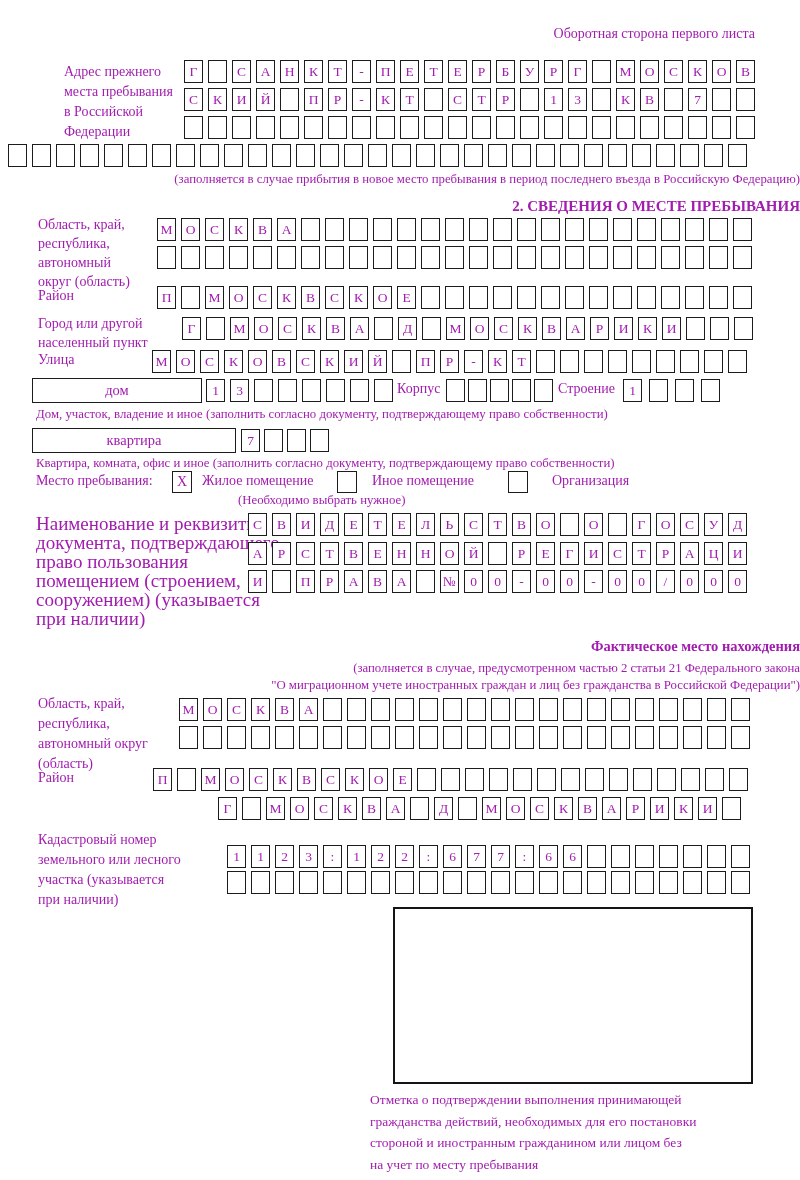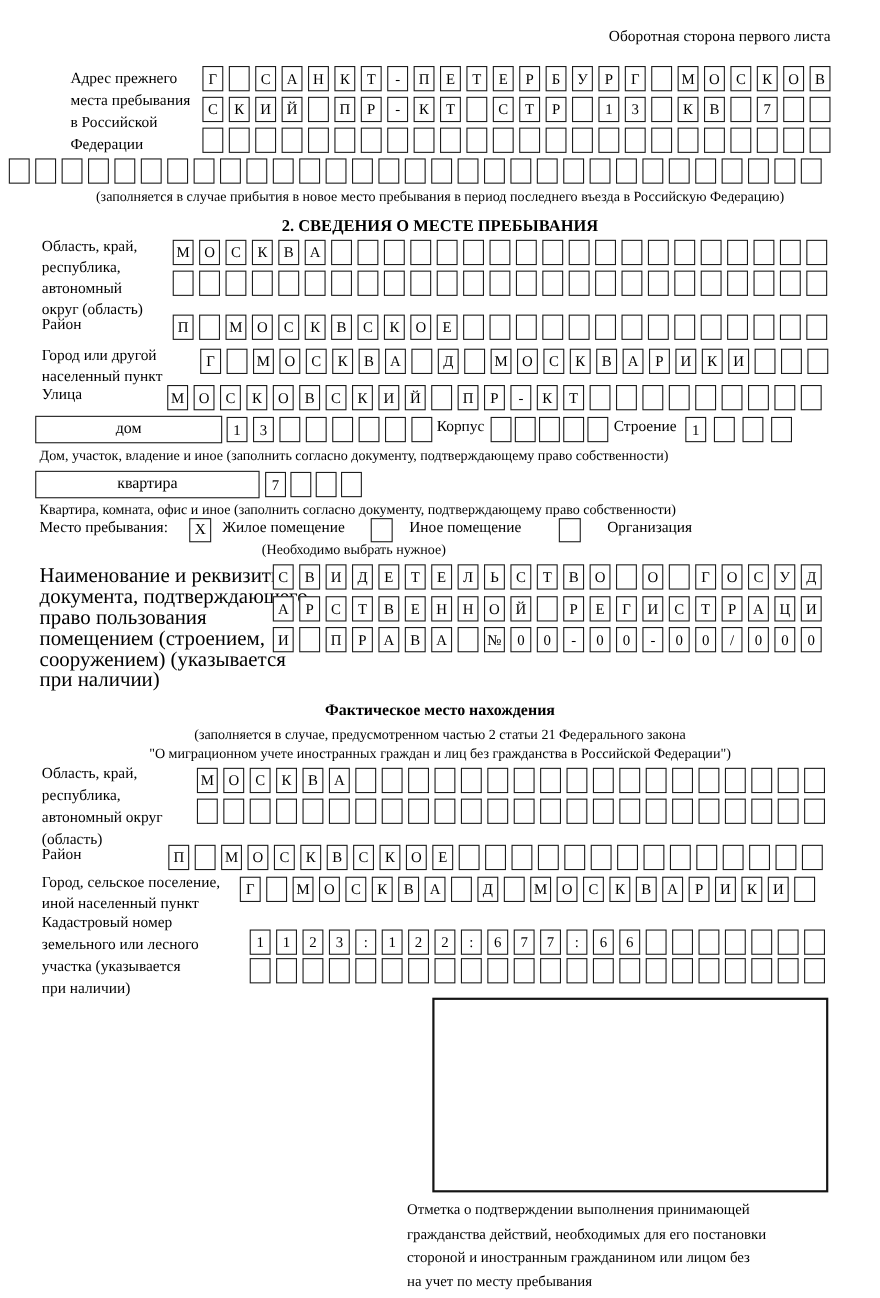--- a/index.html
+++ b/index.html
@@ -1,31 +1,31 @@
 <!DOCTYPE html>
 <html><head>
 <meta charset="utf-8">
 <style>
   html,body{margin:0;padding:0;background:#fff;}
   #page{position:relative;width:800px;height:1180px;background:#fff;
-        font-family:"Liberation Serif","DejaVu Serif",serif;color:#000000;overflow:hidden;}
+        font-family:"Liberation Serif","DejaVu Serif",serif;color:#a21caf;overflow:hidden;}
   .abs{position:absolute;}
   .lbl{font-size:14px;}
   .lbl .lbl-line{line-height:20px;white-space:nowrap;}
   .lbl.tight .lbl-line{line-height:19px;}
   .cellrow{position:absolute;display:flex;gap:5px;}
   .cell{box-sizing:border-box;flex:0 0 19px;width:19px;height:23px;border:1.6px solid #1c1c1c;
         display:flex;align-items:center;justify-content:center;
         font-size:13.5px;line-height:1;background:#fff;}
   .checkbox{box-sizing:border-box;width:20px;height:22px;border:1.6px solid #1c1c1c;
         display:inline-flex;align-items:center;justify-content:center;font-size:14px;}
   .widebox{box-sizing:border-box;position:absolute;border:1.7px solid #1c1c1c;height:25px;
         display:flex;align-items:center;justify-content:center;font-size:14.5px;background:#fff;}
   .caption{font-size:12.8px;white-space:nowrap;}
-  .center{width:800px;text-align:center;}
+  .center{width:800px;text-align:right;}
   .heading{font-weight:bold;font-size:15px;}
   .inline-lbl{font-size:14px;white-space:nowrap;}
   .stampbox{box-sizing:border-box;position:absolute;border:2px solid #141414;background:#fff;}
   .stampcap{font-size:13.5px;text-align:left;}
   .stampcap .lbl-line{line-height:21.5px;white-space:nowrap;}
 </style>
 </head>
 <body>
 
 <div id="page">
@@ -512,24 +512,20 @@
       <span class="cell"></span>
       <span class="cell"></span>
       <span class="cell"></span>
       <span class="cell"></span>
       <span class="cell"></span>
       <span class="cell"></span>
       <span class="cell"></span>
       <span class="cell"></span>
     </div>
 
-  <div class="abs lbl tight" style="left:38px;top:793px;">
-      <div class="lbl-line">Город, сельское поселение,</div>
-      <div class="lbl-line">иной населенный пункт</div>
-    </div>
   <div class="cellrow" style="left:218px;top:797px;">
       <span class="cell">Г</span>
       <span class="cell"></span>
       <span class="cell">М</span>
       <span class="cell">О</span>
       <span class="cell">С</span>
       <span class="cell">К</span>
       <span class="cell">В</span>
       <span class="cell">А</span>
       <span class="cell"></span>

